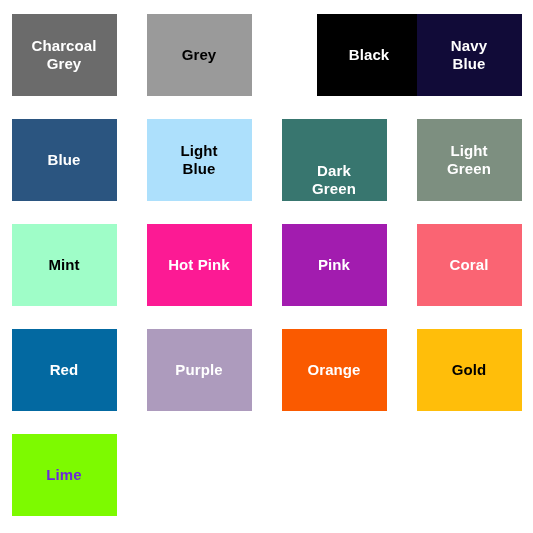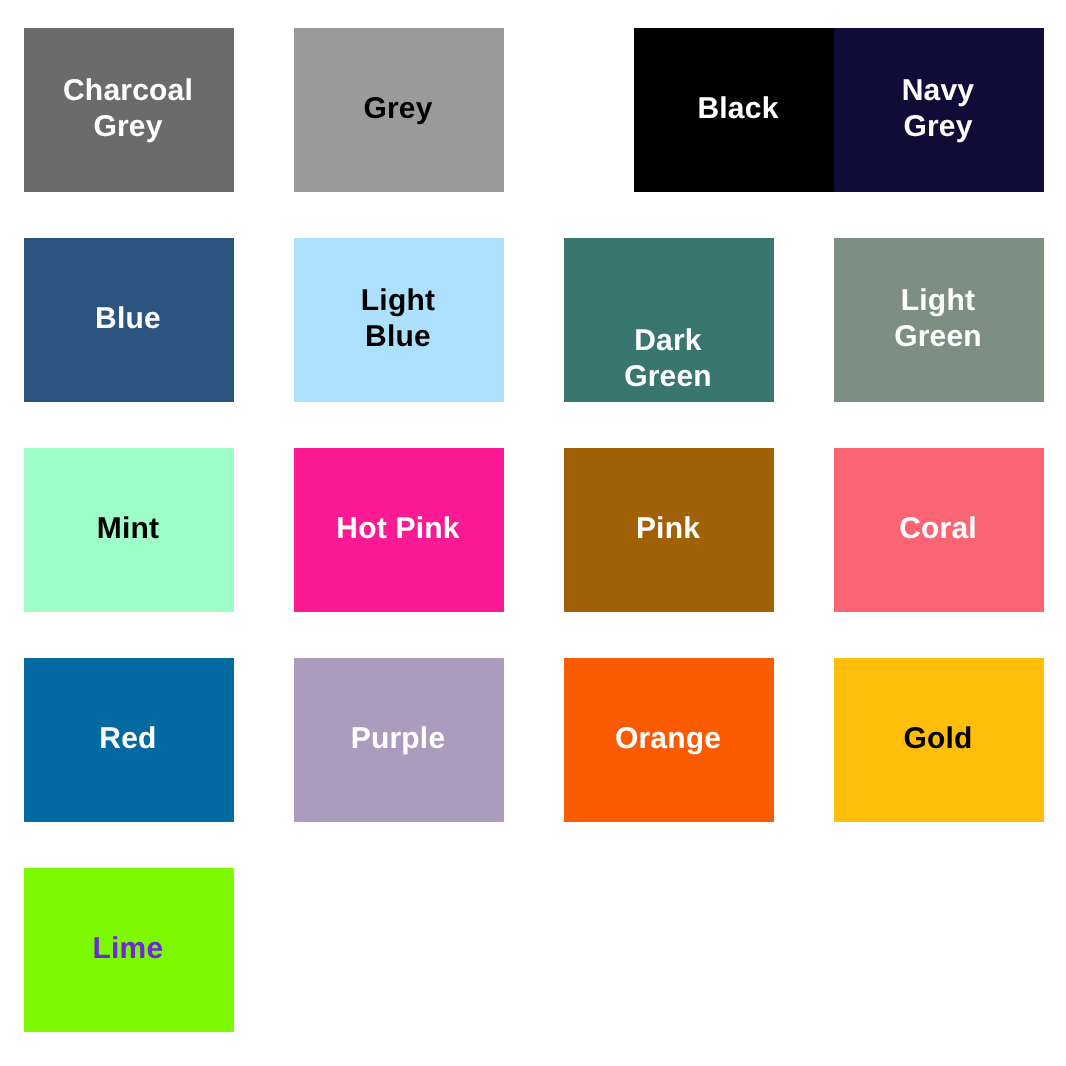--- a/index.html
+++ b/index.html
@@ -57,21 +57,21 @@
 Grey</span>
     </div>
     <div class="swatch" style="background-color: rgb(154, 154, 154);">
       <span class="swatch-label" style="color: rgb(0, 0, 0);">Grey</span>
     </div>
     <div class="swatch" style="background-color: rgb(0, 0, 0); margin-left: 35px;">
       <span class="swatch-label" style="color: rgb(255, 255, 255);">Black</span>
     </div>
     <div class="swatch" style="background-color: rgb(17, 11, 56);">
       <span class="swatch-label" style="color: rgb(255, 255, 255);">Navy
-Grey</span>
+Blue</span>
     </div>
     <div class="swatch" style="background-color: rgb(43, 85, 128);">
       <span class="swatch-label" style="color: rgb(255, 255, 255);">Blue</span>
     </div>
     <div class="swatch" style="background-color: rgb(173, 224, 252);">
       <span class="swatch-label" style="color: rgb(0, 0, 0);">Light
 Blue</span>
     </div>
     <div class="swatch" style="background-color: rgb(56, 118, 111);">
       <span class="swatch-label" style="color: rgb(255, 255, 255); margin-top: 40px;">Dark
@@ -80,21 +80,21 @@
     <div class="swatch" style="background-color: rgb(125, 143, 128);">
       <span class="swatch-label" style="color: rgb(255, 255, 255);">Light
 Green</span>
     </div>
     <div class="swatch" style="background-color: rgb(159, 253, 200);">
       <span class="swatch-label" style="color: rgb(0, 0, 0);">Mint</span>
     </div>
     <div class="swatch" style="background-color: rgb(252, 26, 148);">
       <span class="swatch-label" style="color: rgb(255, 255, 255);">Hot Pink</span>
     </div>
-    <div class="swatch" style="background-color: #a16207; align-items: center;">
+    <div class="swatch" style="background-color: #a21caf; align-items: center;">
       <span class="swatch-label" style="color: rgb(255, 255, 255);">Pink</span>
     </div>
     <div class="swatch" style="background-color: rgb(250, 100, 115);">
       <span class="swatch-label" style="color: rgb(255, 255, 255);">Coral</span>
     </div>
     <div class="swatch" style="background-color: #0369a1;">
       <span class="swatch-label" style="color: rgb(255, 255, 255);">Red</span>
     </div>
     <div class="swatch" style="background-color: rgb(173, 155, 189);">
       <span class="swatch-label" style="color: rgb(255, 255, 255);">Purple</span>

